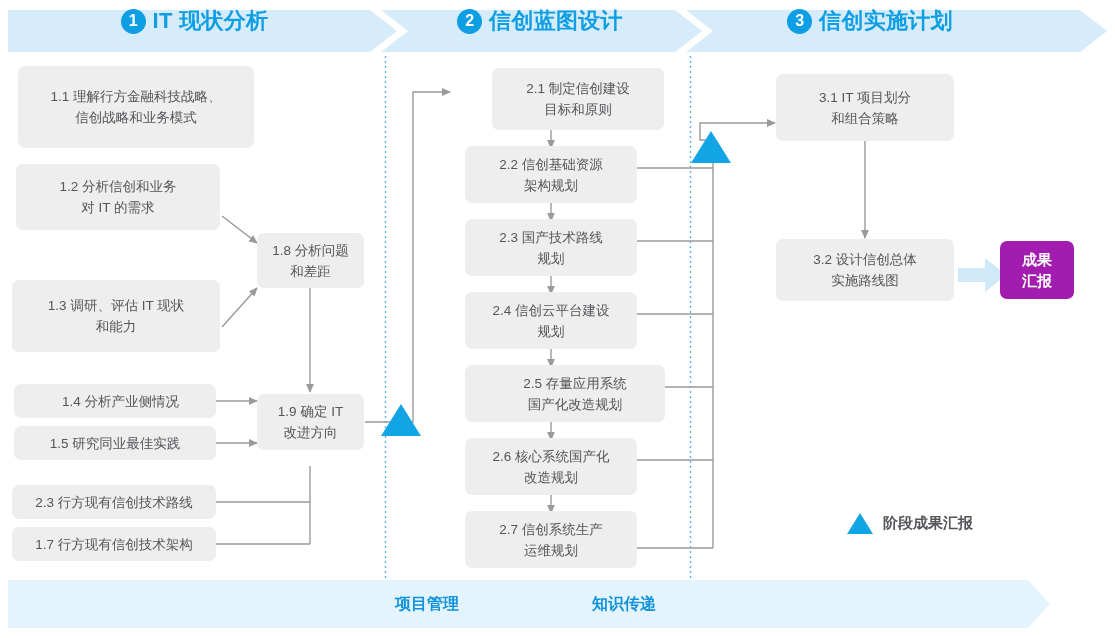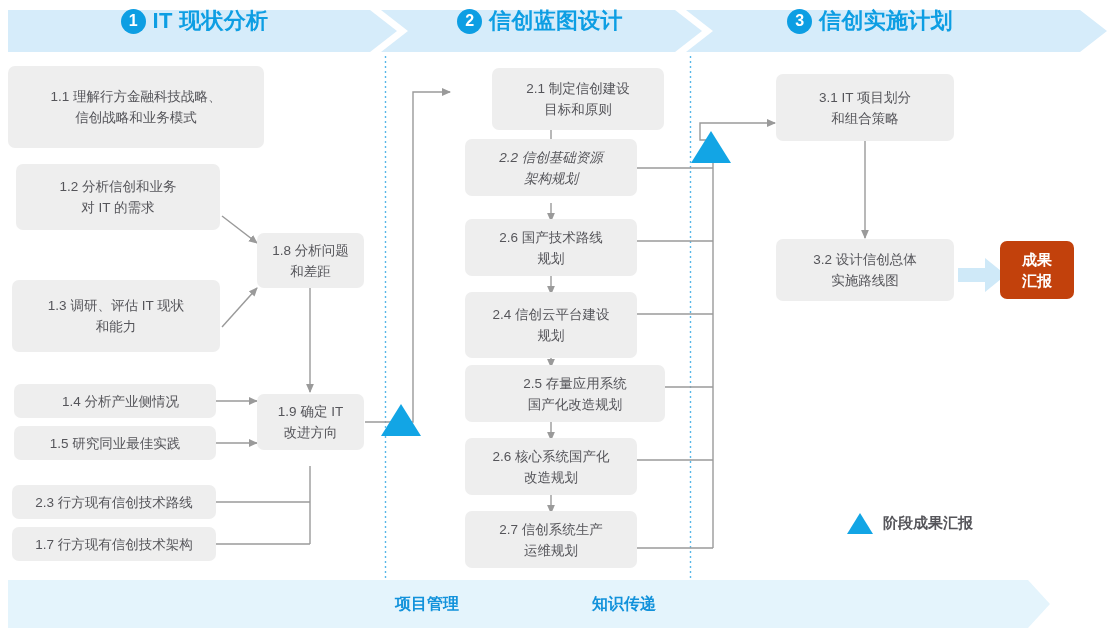--- a/index.html
+++ b/index.html
@@ -51,21 +51,21 @@
     justify-content:center;
     text-align:center;
     padding:0 8px;
     box-sizing:border-box;
     white-space:pre-line;
   }
 
   
   .result{
     position:absolute;
-    background:#c2410c;
+    background:#a21caf;
     border-radius:7px;
     color:#ffffff;
     font-size:15px;
     font-weight:bold;
     line-height:21px;
     display:flex;align-items:center;justify-content:center;
     text-align:center;
     white-space:pre-line;
   }
 
@@ -169,43 +169,43 @@
   </div>
   <div class="phase-title" style="left:400px;width:280px;">
     <span class="pnum">2</span>
     <span class="ptext">信创蓝图设计</span>
   </div>
   <div class="phase-title" style="left:705px;width:330px;">
     <span class="pnum">3</span>
     <span class="ptext">信创实施计划</span>
   </div>
 
-  <div class="box" style="left:8px;top:66px;width:256px;height:82px;text-align:center;">1.1 理解行方金融科技战略、
+  <div class="box" style="left:18px;top:66px;width:236px;height:82px;text-align:center;">1.1 理解行方金融科技战略、
 信创战略和业务模式</div>
   <div class="box" style="left:16px;top:164px;width:204px;height:66px;">1.2 分析信创和业务
 对 IT 的需求</div>
   <div class="box" style="left:12px;top:280px;width:208px;height:72px;">1.3 调研、评估 IT 现状
 和能力</div>
   <div class="box" style="left:14px;top:384px;width:202px;height:34px;padding-left:19px;">1.4 分析产业侧情况</div>
   <div class="box" style="left:14px;top:426px;width:202px;height:34px;">1.5 研究同业最佳实践</div>
   <div class="box" style="left:12px;top:485px;width:204px;height:34px;">2.3 行方现有信创技术路线</div>
   <div class="box" style="left:12px;top:527px;width:204px;height:34px;">1.7 行方现有信创技术架构</div>
 
   <div class="box" style="left:257px;top:233px;width:107px;height:55px;">1.8 分析问题
 和差距</div>
   <div class="box" style="left:257px;top:394px;width:107px;height:56px;">1.9 确定 IT
 改进方向</div>
 
   <div class="box" style="left:492px;top:68px;width:172px;height:62px;">2.1 制定信创建设
 目标和原则</div>
-  <div class="box" style="left:465px;top:139px;width:172px;height:57px;font-style:italic;">2.2 信创基础资源
+  <div class="box" style="left:465px;top:146px;width:172px;height:57px;">2.2 信创基础资源
 架构规划</div>
-  <div class="box" style="left:465px;top:219px;width:172px;height:57px;">2.6 国产技术路线
+  <div class="box" style="left:465px;top:219px;width:172px;height:57px;">2.3 国产技术路线
 规划</div>
-  <div class="box" style="left:465px;top:292px;width:172px;height:66px;">2.4 信创云平台建设
+  <div class="box" style="left:465px;top:292px;width:172px;height:57px;">2.4 信创云平台建设
 规划</div>
   <div class="box" style="left:465px;top:365px;width:200px;height:57px;padding-left:28px;">2.5 存量应用系统
 国产化改造规划</div>
   <div class="box" style="left:465px;top:438px;width:172px;height:57px;">2.6 核心系统国产化
 改造规划</div>
   <div class="box" style="left:465px;top:511px;width:172px;height:57px;">2.7 信创系统生产
 运维规划</div>
 
   <div class="box" style="left:776px;top:74px;width:178px;height:67px;">3.1 IT 项目划分
 和组合策略</div>

